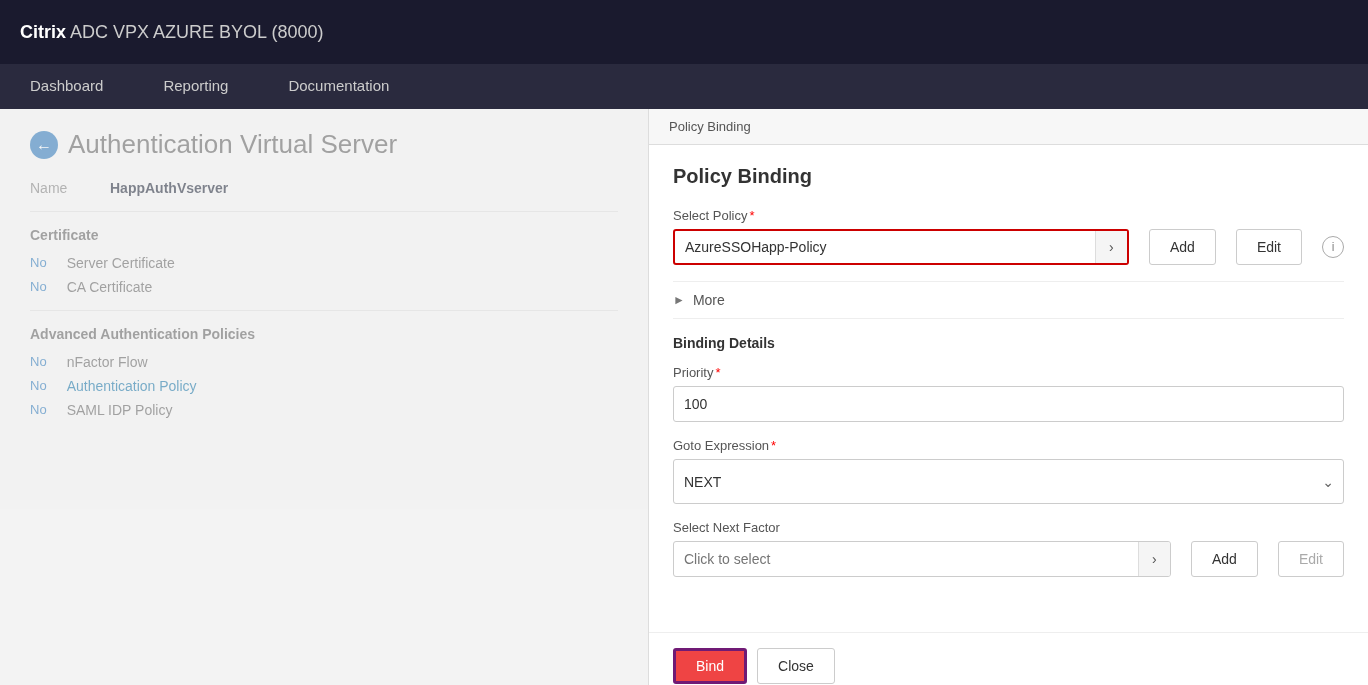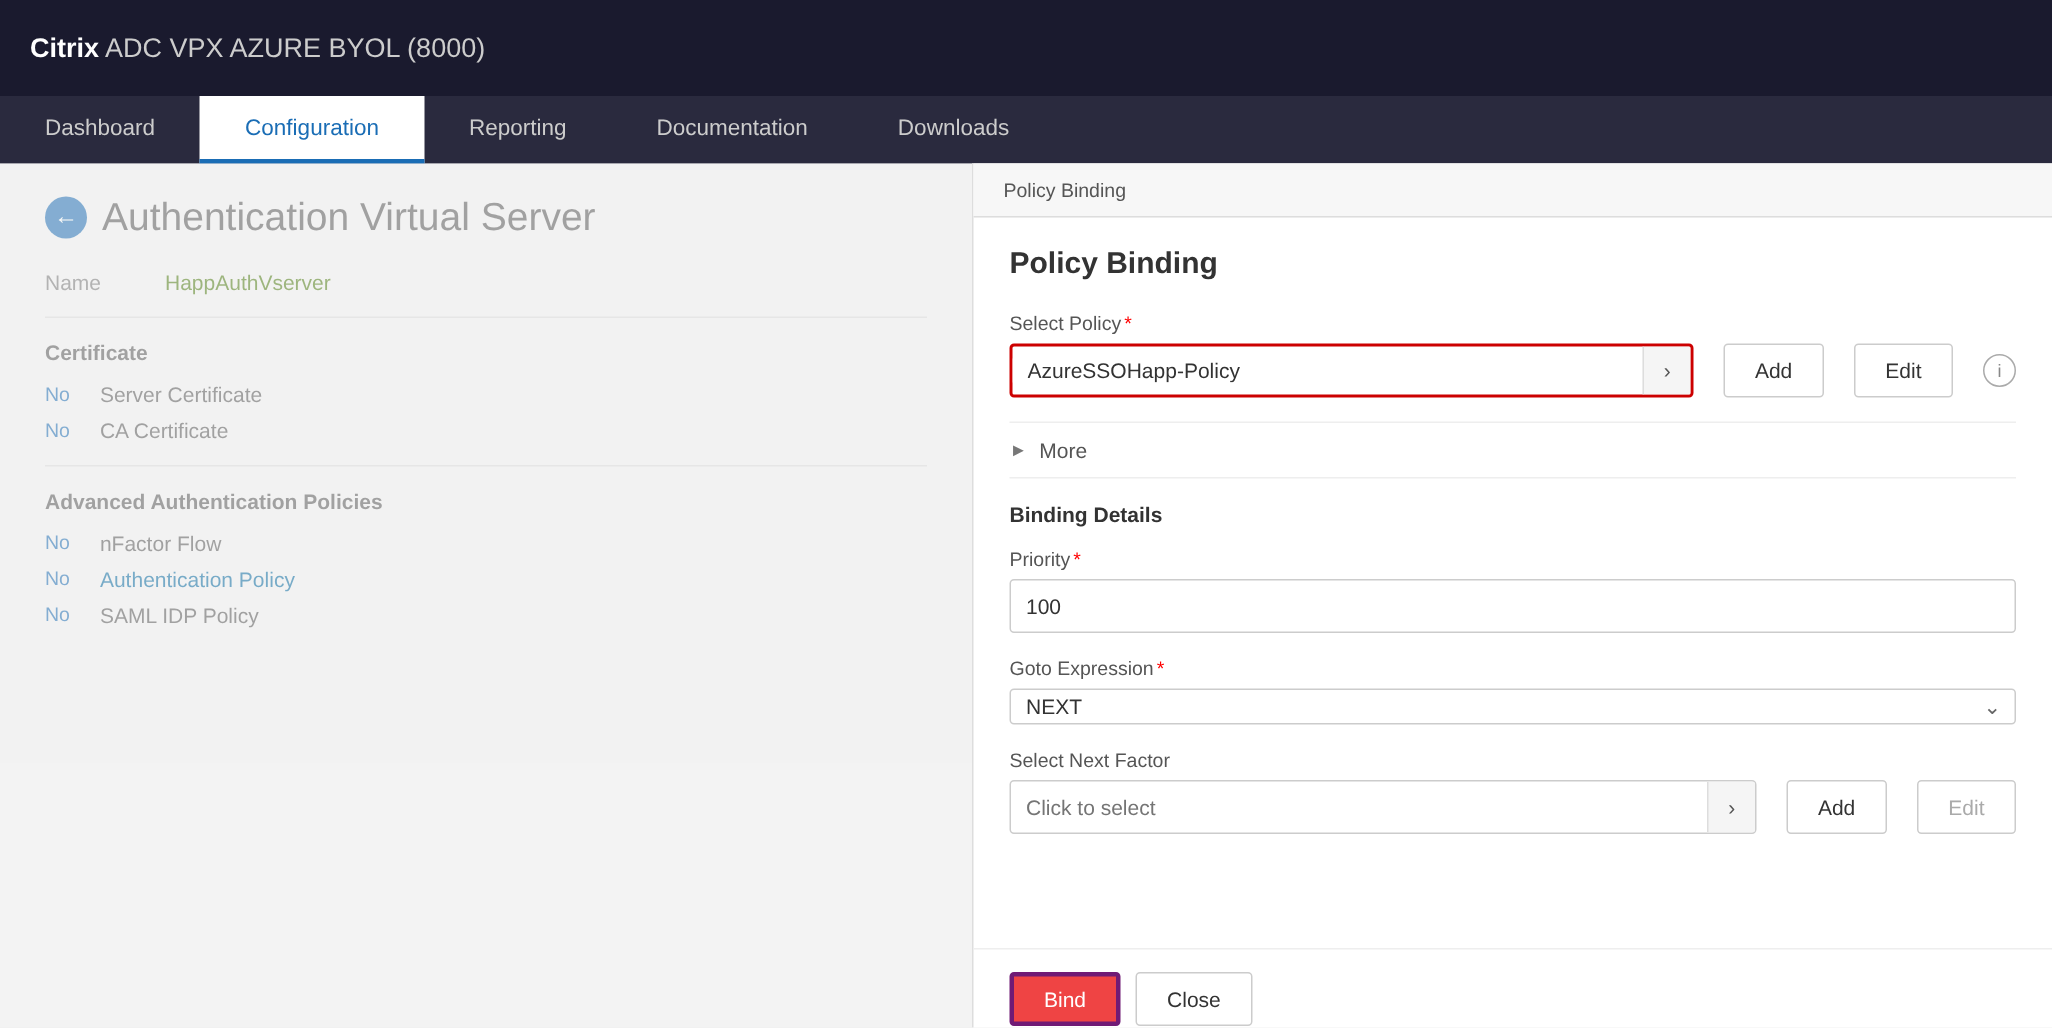--- a/index.html
+++ b/index.html
@@ -87,21 +87,21 @@
       font-size: 14px;
     }
     .field-row {
       display: flex;
       gap: 20px;
       margin-bottom: 8px;
       font-size: 14px;
       color: #666;
     }
     .field-label { color: #777; min-width: 60px; }
-    .field-value { color: #4d7c0f; font-weight: 400; }
+    .field-value { color: #0f172a; font-weight: 700; }
     .link-text { color: #1a6db5; font-size: 13px; }
     .section-divider { border: none; border-top: 1px solid #ddd; margin: 15px 0; }
 
     
     .right-panel {
       width: 720px;
       background: #fff;
       border-left: 1px solid #ddd;
       display: flex;
       flex-direction: column;
@@ -229,21 +229,21 @@
       color: #333;
       outline: none;
     }
     .form-group { margin-bottom: 16px; }
     .select-wrapper {
       position: relative;
       width: 100%;
     }
     .form-select {
       width: 100%;
-      height: 24px;
+      height: 45px;
       border: 1px solid #ccc;
       border-radius: 3px;
       padding: 0 10px;
       font-size: 14px;
       color: #333;
       background: #fff;
       appearance: none;
       cursor: pointer;
     }
     .select-arrow {
@@ -285,24 +285,22 @@
 <body>
 
 <div class="top-bar">
   <span class="top-bar-title">
     <span class="citrix">Citrix</span><span class="rest"> ADC VPX AZURE BYOL (8000)</span>
   </span>
 </div>
 
 <div class="nav-tabs">
   <div class="nav-tab">Dashboard</div>
-  <div class="nav-tab active">Configuration</div>
   <div class="nav-tab">Reporting</div>
   <div class="nav-tab">Documentation</div>
-  <div class="nav-tab">Downloads</div>
 </div>
 
 <div class="main-content">
 
   <div class="left-panel">
     <div class="left-panel-header">
       <div class="back-btn">←</div>
       <h1 class="page-title">Authentication Virtual Server</h1>
     </div>
 

